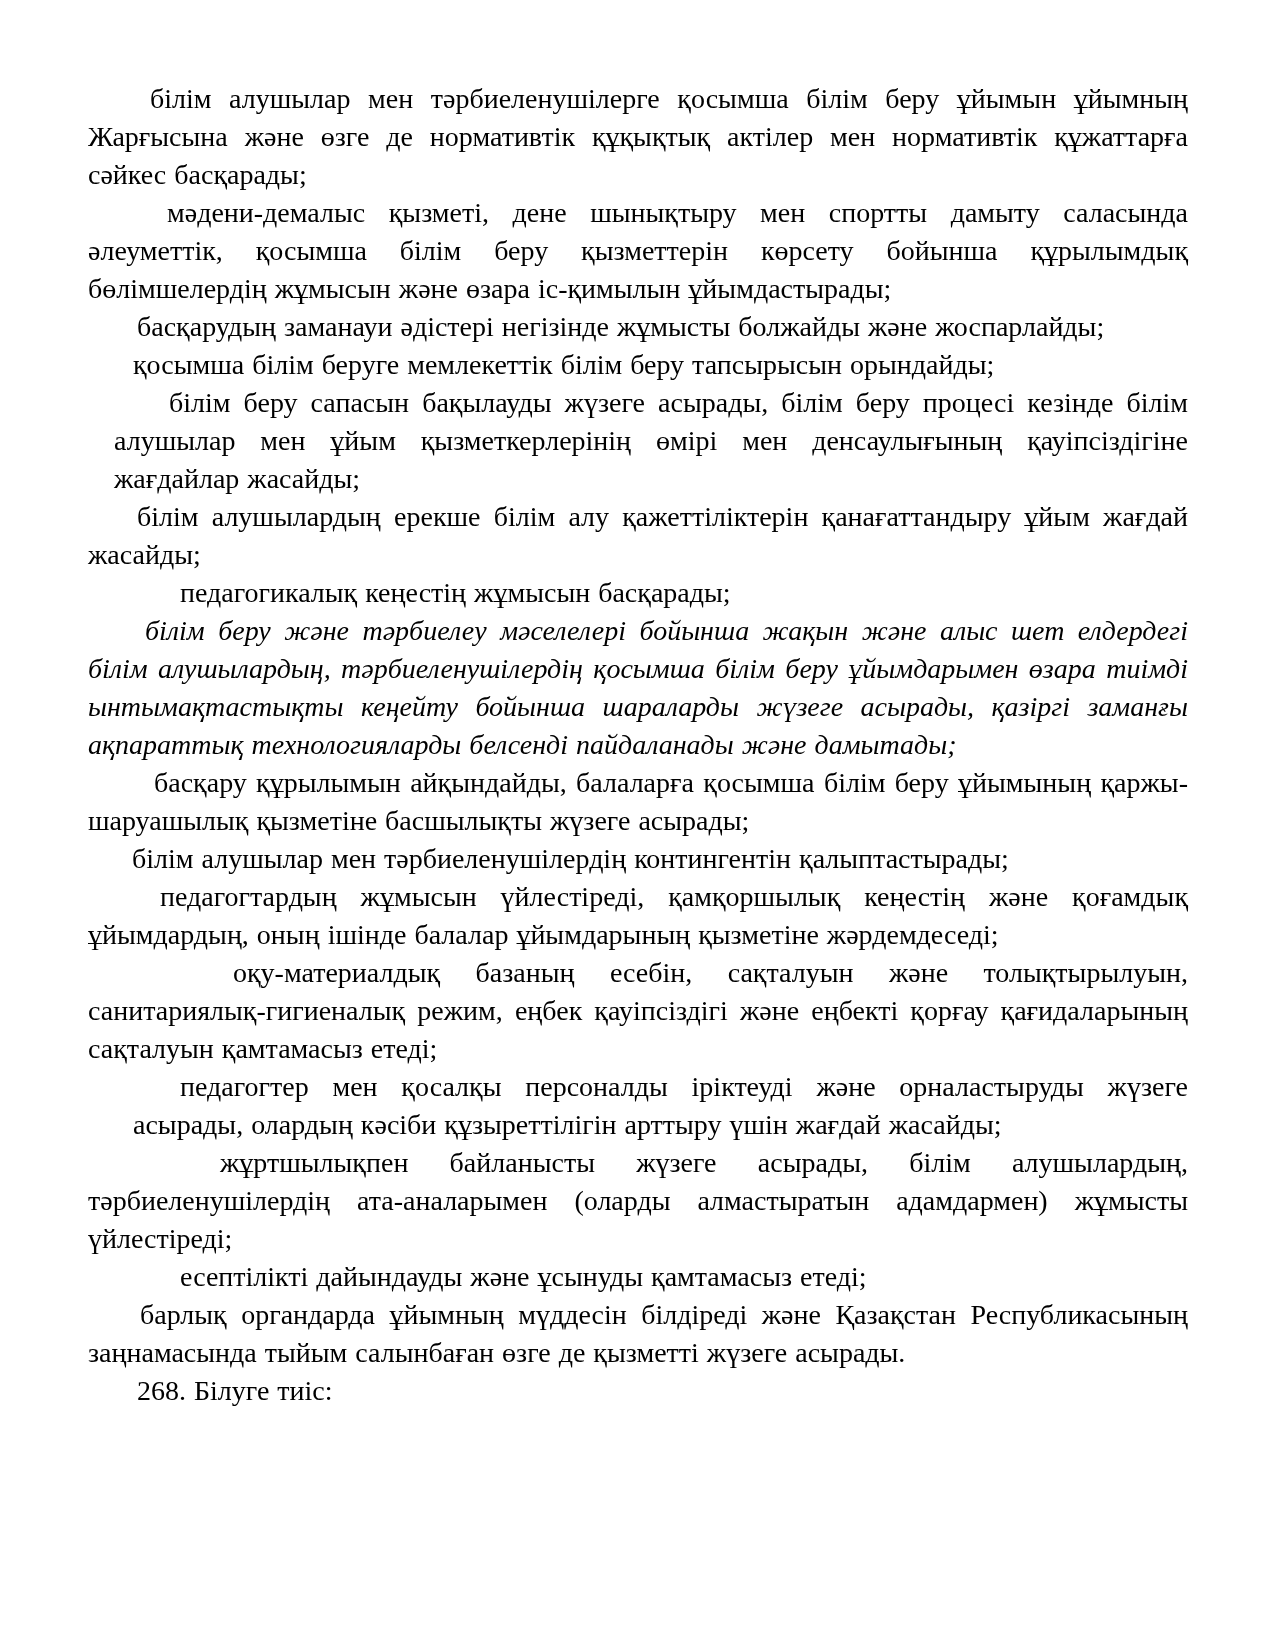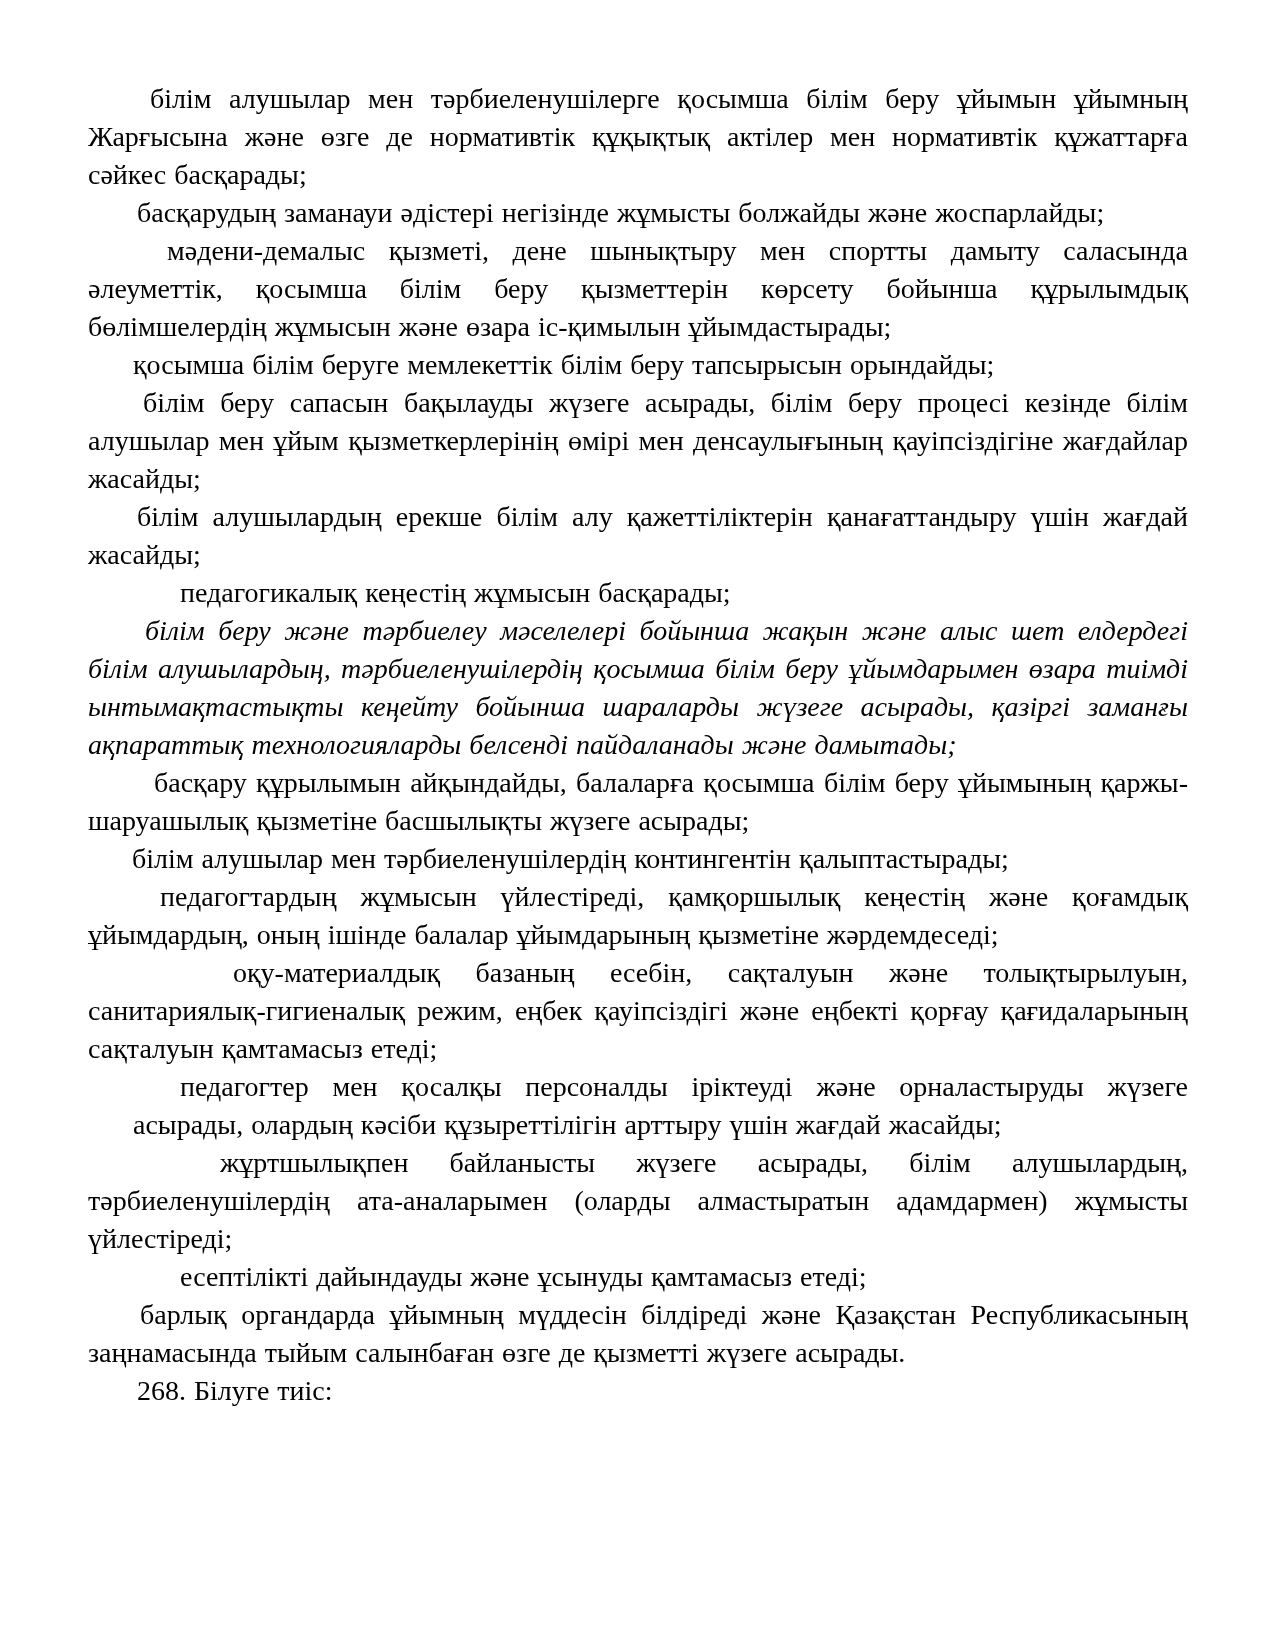--- a/index.html
+++ b/index.html
@@ -26,40 +26,40 @@
     margin: 0;
     padding: 0;
     word-spacing: 1px;
   }
   
   .i44  { text-indent: 44px; }
   .i45  { text-indent: 45px; }
   .i47  { text-indent: 47px; margin-left: 45px; }
   .i49  { text-indent: 49px; }
   .i52  { text-indent: 52px; }
-  .i55  { text-indent: 55px; }
+  .i55  { text-indent: 55px; margin-left: 26px; }
   .i57  { text-indent: 57px; font-style: italic; }
   .i62  { text-indent: 62px; }
   .i65  { text-indent: 65px; }
   .i66  { text-indent: 66px; }
   .i72  { text-indent: 72px; }
   .i79  { text-indent: 79px; }
   .i132 { text-indent: 132px; }
   .i145 { text-indent: 145px; }
 </style>
 </head>
 <body>
 
 <div class="page">
   <p class="para i62">білім алушылар мен тәрбиеленушілерге қосымша білім беру ұйымын ұйымның Жарғысына және өзге де нормативтік құқықтық актілер мен нормативтік құжаттарға сәйкес басқарады;</p>
+  <p class="para i79">мәдени-демалыс қызметі, дене шынықтыру мен спортты дамыту саласында әлеуметтік, қосымша білім беру қызметтерін көрсету бойынша құрылымдық бөлімшелердің жұмысын және өзара іс-қимылын ұйымдастырады;</p>
   <p class="para i49">басқарудың заманауи әдістері негізінде жұмысты болжайды және жоспарлайды;</p>
-  <p class="para i79">мәдени-демалыс қызметі, дене шынықтыру мен спортты дамыту саласында әлеуметтік, қосымша білім беру қызметтерін көрсету бойынша құрылымдық бөлімшелердің жұмысын және өзара іс-қимылын ұйымдастырады;</p>
   <p class="para i45">қосымша білім беруге мемлекеттік білім беру тапсырысын орындайды;</p>
   <p class="para i55">білім беру сапасын бақылауды жүзеге асырады, білім беру процесі кезінде білім алушылар мен ұйым қызметкерлерінің өмірі мен денсаулығының қауіпсіздігіне жағдайлар жасайды;</p>
-  <p class="para i49">білім алушылардың ерекше білім алу қажеттіліктерін қанағаттандыру үшін жағдай жасайды;</p>
+  <p class="para i49">білім алушылардың ерекше білім алу қажеттіліктерін қанағаттандыру ұйым жағдай жасайды;</p>
   <p class="para i47">педагогикалық кеңестің жұмысын басқарады;</p>
   <p class="para i57">білім беру және тәрбиелеу мәселелері бойынша жақын және алыс шет елдердегі білім алушылардың, тәрбиеленушілердің қосымша білім беру ұйымдарымен өзара тиімді ынтымақтастықты кеңейту бойынша шараларды жүзеге асырады, қазіргі заманғы ақпараттық технологияларды белсенді пайдаланады және дамытады;</p>
   <p class="para i66">басқару құрылымын айқындайды, балаларға қосымша білім беру ұйымының қаржы-шаруашылық қызметіне басшылықты жүзеге асырады;</p>
   <p class="para i44">білім алушылар мен тәрбиеленушілердің контингентін қалыптастырады;</p>
   <p class="para i72">педагогтардың жұмысын үйлестіреді, қамқоршылық кеңестің және қоғамдық ұйымдардың, оның ішінде балалар ұйымдарының қызметіне жәрдемдеседі;</p>
   <p class="para i145">оқу-материалдық базаның есебін, сақталуын және толықтырылуын, санитариялық-гигиеналық режим, еңбек қауіпсіздігі және еңбекті қорғау қағидаларының сақталуын қамтамасыз етеді;</p>
   <p class="para i47">педагогтер мен қосалқы персоналды іріктеуді және орналастыруды жүзеге асырады, олардың кәсіби құзыреттілігін арттыру үшін жағдай жасайды;</p>
   <p class="para i132">жұртшылықпен байланысты жүзеге асырады, білім алушылардың, тәрбиеленушілердің ата-аналарымен (оларды алмастыратын адамдармен) жұмысты үйлестіреді;</p>
   <p class="para i47">есептілікті дайындауды және ұсынуды қамтамасыз етеді;</p>
   <p class="para i52">барлық органдарда ұйымның мүддесін білдіреді және Қазақстан Республикасының заңнамасында тыйым салынбаған өзге де қызметті жүзеге асырады.</p>

